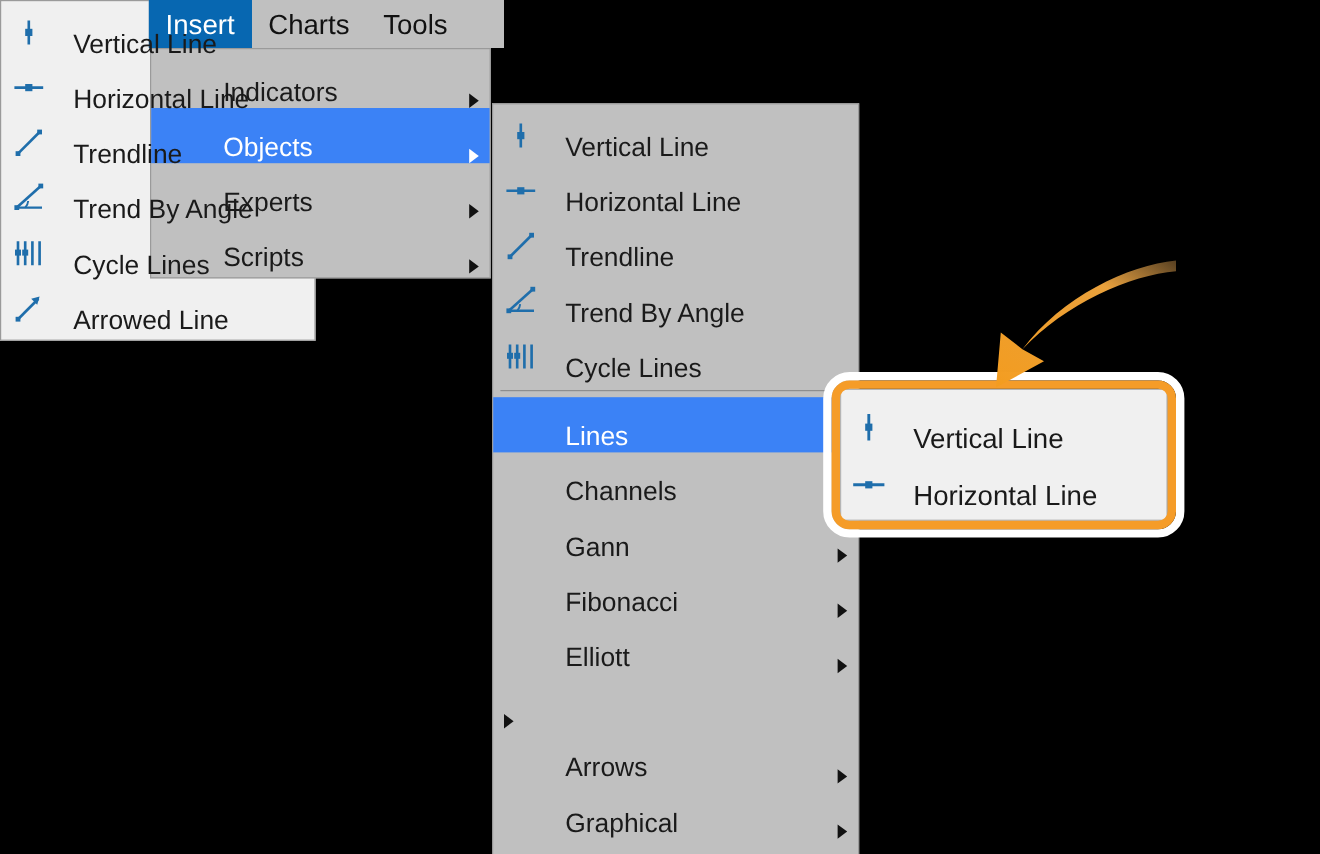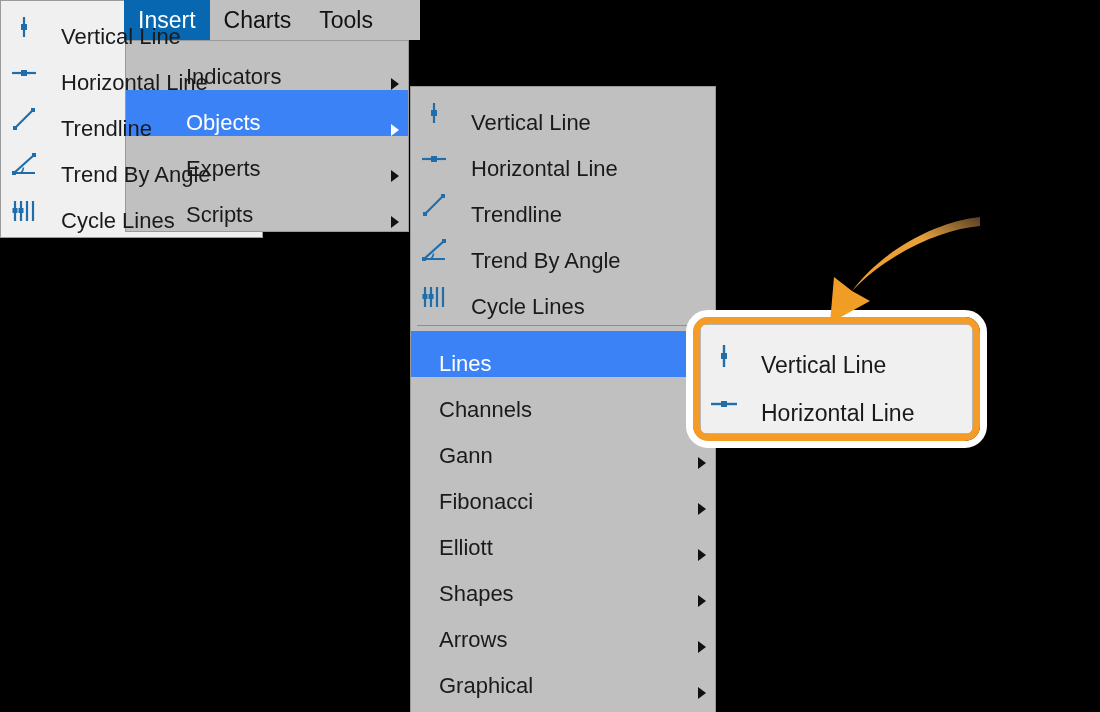--- a/index.html
+++ b/index.html
@@ -108,21 +108,21 @@
 
   
   #menu2 {
     left: 410px;
     top: 86px;
     width: 306px;
     padding: 3px 0;
     height: 630px;
   }
   #menu2 .menuitem .mi-label { padding-left: 14px; }
-  #menu2 .menuitem.noicon .mi-label { padding-left: 28px; }
+  #menu2 .menuitem.noicon .mi-label { padding-left: 60px; }
 
   
   #menu3 {
     left: 706px;
     top: 328px;
     width: 261px;
     background: #f0f0f0;
     border: 1px solid #9a9a9a;
     padding: 3px 0;
   }
@@ -309,21 +309,20 @@
   </div>
 
   <div class="menuitem noicon">
     <span class="mi-label">Elliott</span>
     <span class="mi-arrow">
         <i class="caret"></i>
       </span>
   </div>
 
   <div class="menuitem noicon">
-    <span class="mi-label">Shapes</span>
     <span class="mi-arrow">
         <i class="caret"></i>
       </span>
   </div>
 
   <div class="menuitem noicon">
     <span class="mi-label">Arrows</span>
     <span class="mi-arrow">
         <i class="caret"></i>
       </span>
@@ -390,20 +389,30 @@
         <line x1="11" y1="3" x2="11" y2="23" stroke="#1f6eab" stroke-width="2.2"></line>
         <line x1="17" y1="3" x2="17" y2="23" stroke="#1f6eab" stroke-width="2.2"></line>
         <line x1="23" y1="3" x2="23" y2="23" stroke="#1f6eab" stroke-width="2.2"></line>
         <rect x="2.5" y="10" width="5" height="5" fill="#1f6eab"></rect>
         <rect x="8.5" y="10" width="5" height="5" fill="#1f6eab"></rect>
       </svg>
     </span>
     <span class="mi-label">Cycle Lines</span>
   </div>
 
+  <div class="menuitem">
+    <span class="mi-icon">
+      <svg width="26" height="26" viewBox="0 0 26 26">
+        <line x1="4" y1="22" x2="21" y2="5" stroke="#1f6eab" stroke-width="2.2"></line>
+        <path d="M22 3 L15 5 L20 10 Z" fill="#1f6eab"></path>
+        <rect x="2" y="20" width="4" height="4" fill="#1f6eab"></rect>
+      </svg>
+    </span>
+    <span class="mi-label">Arrowed Line</span>
+  </div>
 </div>
 
 <div id="highlight-content">
   <div class="menuitem">
     <span class="mi-icon">
       <svg width="26" height="28" viewBox="0 0 26 28">
         <line x1="13" y1="3" x2="13" y2="25" stroke="#1f6eab" stroke-width="2.4"></line>
         <rect x="10" y="11" width="6" height="6" fill="#1f6eab"></rect>
       </svg>
     </span>

